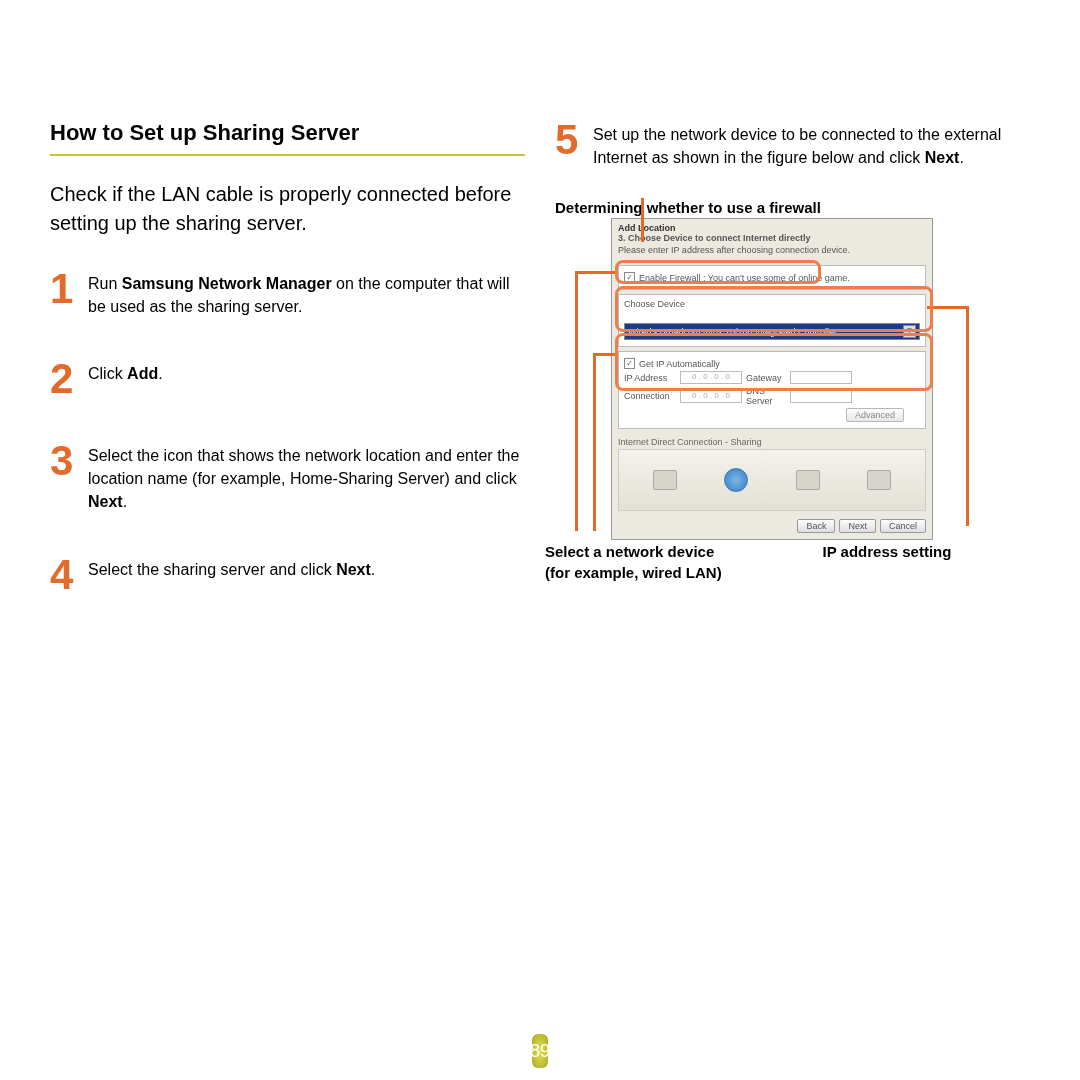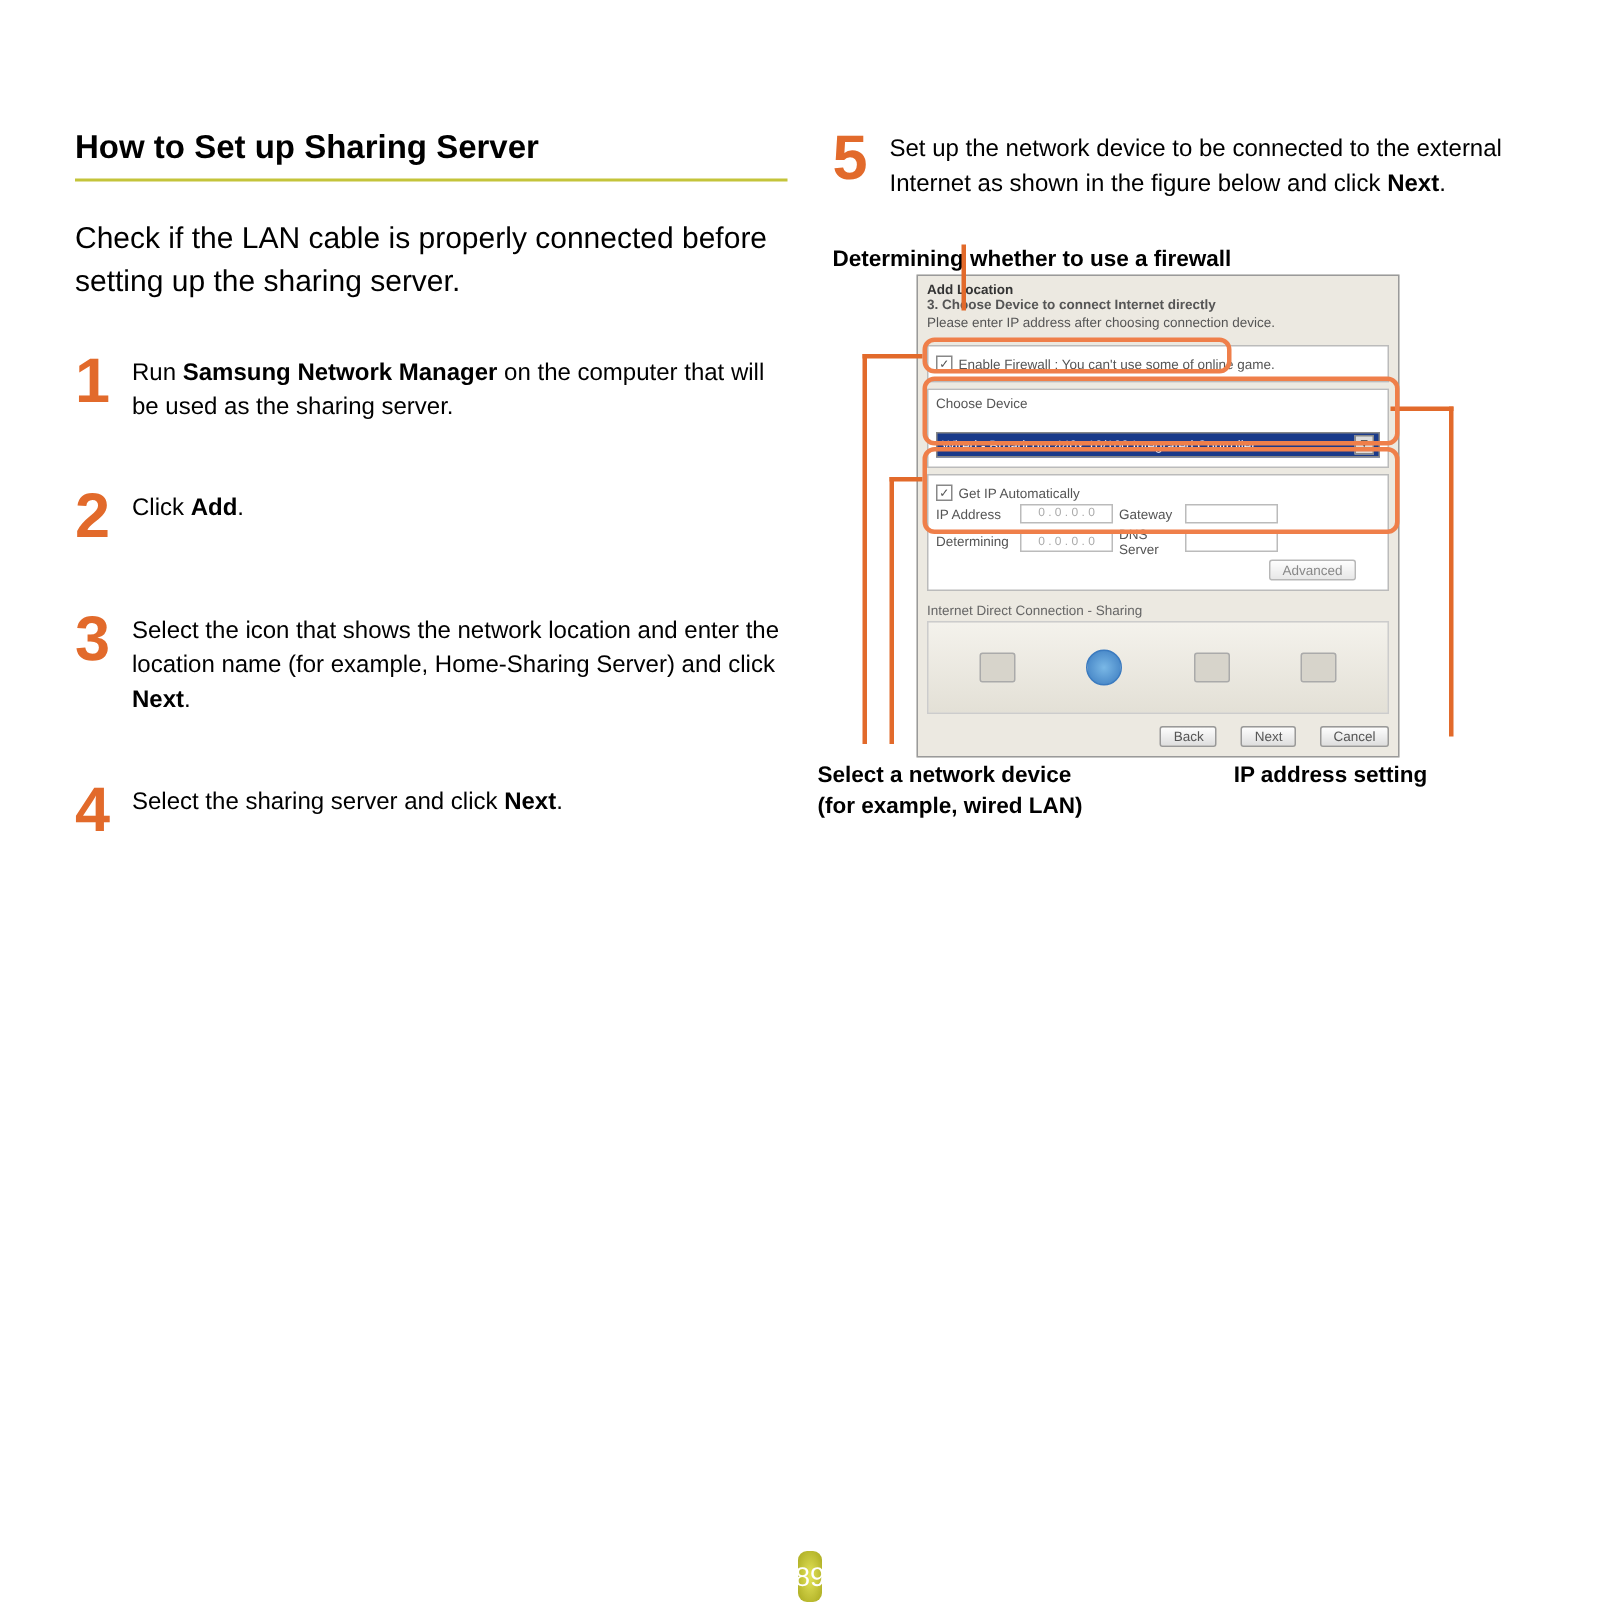--- a/index.html
+++ b/index.html
@@ -6,21 +6,21 @@
     margin: 0;
     padding: 0;
     width: 1080px;
     height: 1080px;
     background: #fff;
     font-family: Arial, Helvetica, sans-serif;
     color: #000;
     position: relative;
   }
   .page {
-    padding: 84px 50px 0 50px;
+    padding: 119px 50px 0 50px;
     display: flex;
     gap: 30px;
   }
   .col {
     flex: 1;
   }
   .section-title {
     font-size: 22px;
     font-weight: bold;
     margin: 0 0 6px 0;
@@ -132,21 +132,21 @@
   .device {
     width:22px;height:18px;background:#d7d4cb;border:1px solid #aaa;
     border-radius:2px;
   }
   .device.globe {
     width:22px;height:22px;border-radius:50%;
     background:radial-gradient(#7ab8e6,#3a7abf);
     border:1px solid #3a7abf;
   }
   .dlg-buttons {
-    display:flex; justify-content:flex-end; gap:16px; padding:4px 6px 6px;
+    display:flex; justify-content:flex-end; gap:4px; padding:4px 6px 6px;
   }
   .dlg-btn {
     font-size:9px; padding:1px 8px;
     background:linear-gradient(#fdfdfd,#dedede);
     border:1px solid #999; border-radius:2px;
   }
   .dlg-btn.adv{
     margin-right:16px; opacity:.7;
   }
 
@@ -265,21 +265,21 @@
             <span class="checkbox">✓</span>
             <span class="dlg-label-inline">Get IP Automatically</span>
           </div>
           <div class="dlg-row">
             <span class="dlg-label-inline" style="width:52px">IP Address</span>
             <span class="dlg-input small" style="text-align:center;font-size:8px;color:#aaa">0 . 0 . 0 . 0</span>
             <span class="dlg-label-inline" style="width:40px">Gateway</span>
             <span class="dlg-input small"></span>
           </div>
           <div class="dlg-row">
-            <span class="dlg-label-inline" style="width:52px">Determining</span>
+            <span class="dlg-label-inline" style="width:52px">Connection</span>
             <span class="dlg-input small" style="text-align:center;font-size:8px;color:#aaa">0 . 0 . 0 . 0</span>
             <span class="dlg-label-inline" style="width:40px">DNS Server</span>
             <span class="dlg-input small"></span>
           </div>
           <div class="dlg-row" style="justify-content:flex-end">
             <span class="dlg-btn adv">Advanced</span>
           </div>
         </div>
 
         <div class="dlg-section-label">Internet Direct Connection - Sharing</div>

